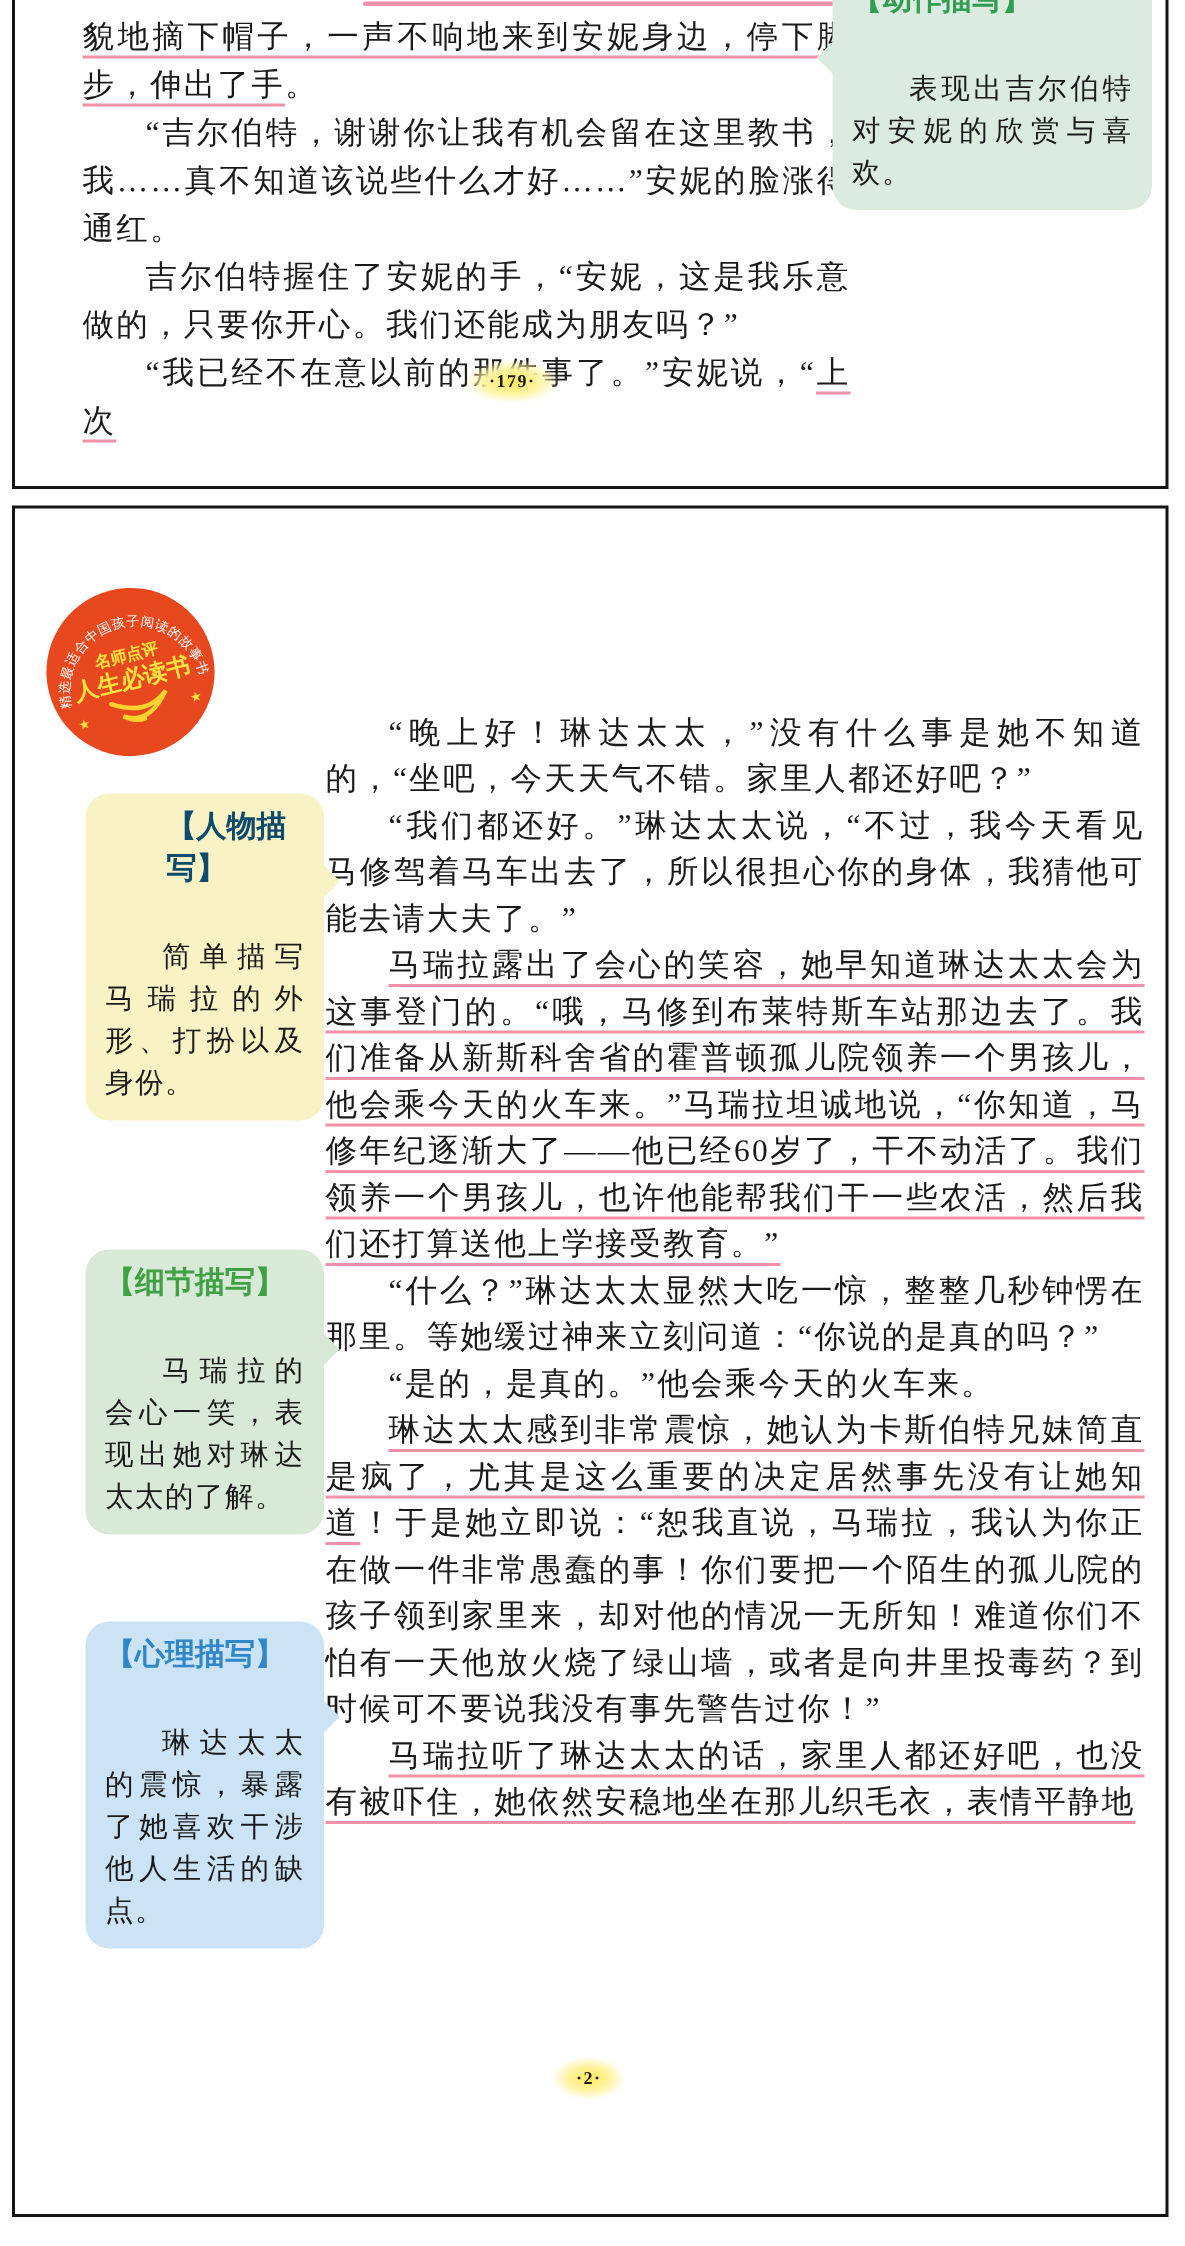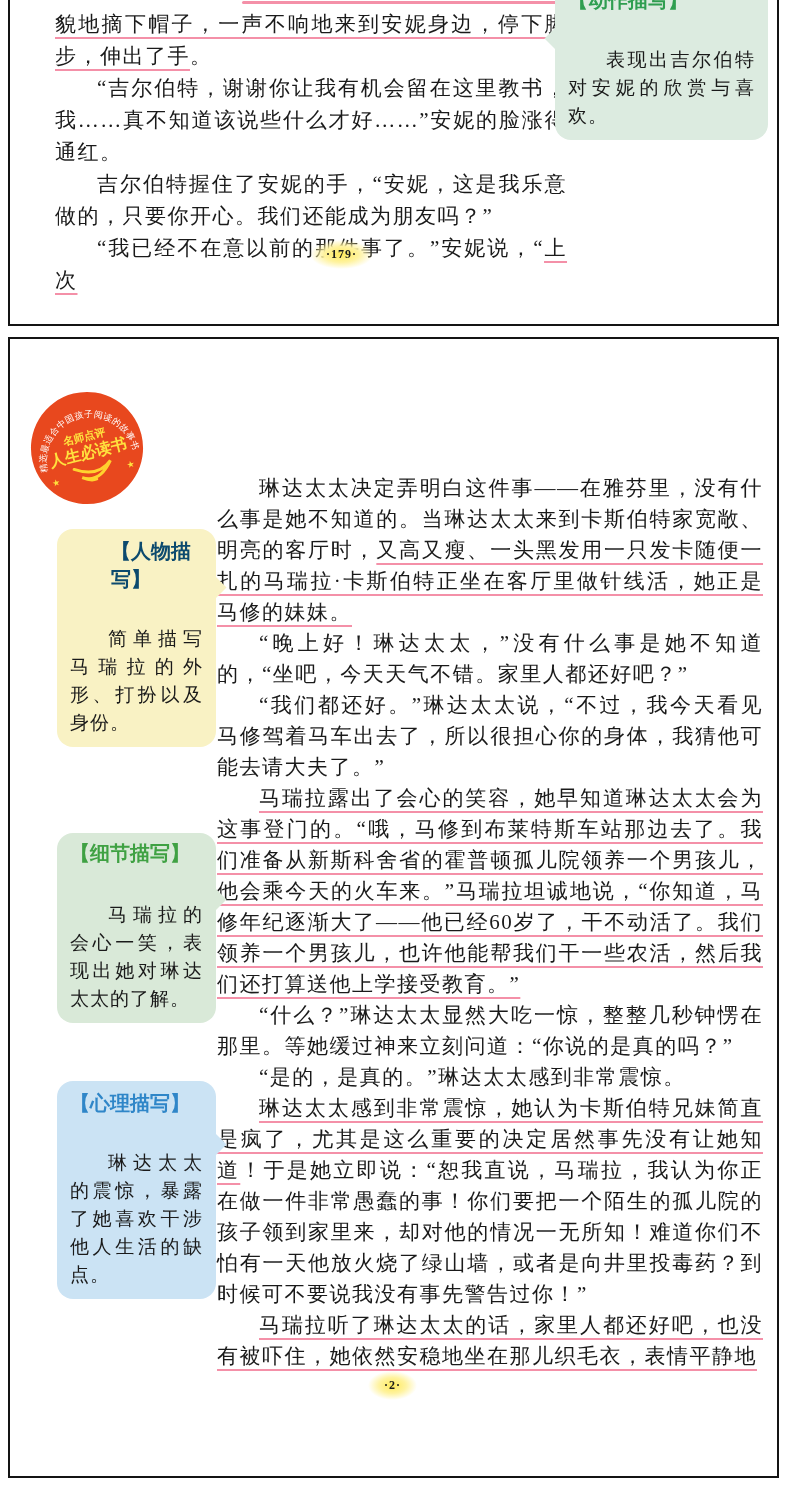--- a/index.html
+++ b/index.html
@@ -26,21 +26,21 @@
 
   #action-box{left:545px;top:10px;width:213px;background:#dcebe0;}
   #action-box .btitle{color:#2f9e50;}
   #action-box .tail{left:-7px;top:52px;background:#dcebe0;}
 
   #character-box{left:47px;top:190px;width:159px;background:#f9f2c4;}
   #character-box .btitle{color:#0c4a6e;margin-left:41px;}
   #character-box .tail{right:-7px;top:50px;background:#f9f2c4;}
 
   #detail-box{left:47px;top:494px;width:159px;background:#d9e9d8;}
-  #detail-box .btitle{color:#3fa143;font-family:Liberation Mono, monospace;}
+  #detail-box .btitle{color:#3fa143;}
   #detail-box .tail{right:-7px;top:58px;background:#d9e9d8;}
 
   #psych-box{left:47px;top:742px;width:159px;background:#cbe3f4;}
   #psych-box .btitle{color:#2f86c8;}
   #psych-box .tail{right:-7px;top:55px;background:#cbe3f4;}
 
   .pagenum{position:absolute;font-size:12px;letter-spacing:1px;text-align:left;padding:7px 16px;
            background:radial-gradient(closest-side,#ffe95a 0%,#fff3a0 55%,rgba(255,243,160,0) 100%);font-weight:bold;}
   #pagenum-top{left:300px;top:272px;}
   #pagenum-main{left:358px;top:1032px;}
@@ -82,26 +82,25 @@
         <textPath href="#arcTop" startOffset="50%" text-anchor="middle">精选最适合中国孩子阅读的故事书</textPath>
       </text>
       <text x="60" y="52" text-anchor="middle" font-size="11" font-weight="bold" fill="#ffe23e">名师点评</text>
       <text x="60" y="70" text-anchor="middle" font-size="16" font-weight="bold" fill="#ffe23e">人生必读书</text>
       <path d="M 42 78 q 22 14 38 0 q -16 20 -32 10 q 8 6 14 5" fill="none" stroke="#ffd22e" stroke-width="3" stroke-linecap="round"></path>
       <text x="17" y="90" font-size="9" fill="#ffe23e">★</text>
       <text x="95" y="90" font-size="9" fill="#ffe23e">★</text>
     </svg>
 
     <div class="bodytext" id="maintext">
-        <p class="para"><span>琳达太太决定弄明白这件事——在雅芬里，没有什么事是她不知道的。当琳达太太来到卡斯伯特家宽敞、明亮的客厅时，</span><span class="u">又高又瘦、一头黑发用一只发卡随便一扎的马瑞拉·卡斯伯特正坐在客厅里做针线活，她正是马修的妹妹。</span></p>
         <p class="para"><span>“晚上好！琳达太太，”没有什么事是她不知道的，“坐吧，今天天气不错。家里人都还好吧？”</span></p>
         <p class="para"><span>“我们都还好。”琳达太太说，“不过，我今天看见马修驾着马车出去了，所以很担心你的身体，我猜他可能去请大夫了。”</span></p>
         <p class="para"><span class="u">马瑞拉露出了会心的笑容，她早知道琳达太太会为这事登门的。“哦，马修到布莱特斯车站那边去了。我们准备从新斯科舍省的霍普顿孤儿院领养一个男孩儿，他会乘今天的火车来。”马瑞拉坦诚地说，“你知道，马修年纪逐渐大了——他已经60岁了，干不动活了。我们领养一个男孩儿，也许他能帮我们干一些农活，然后我们还打算送他上学接受教育。”</span></p>
         <p class="para"><span>“什么？”琳达太太显然大吃一惊，整整几秒钟愣在那里。等她缓过神来立刻问道：“你说的是真的吗？”</span></p>
-        <p class="para"><span>“是的，是真的。”琳达太太感到非常震惊。</span></p>
+        <p class="para"><span>“是的，是真的。”他会乘今天的火车来。</span></p>
         <p class="para"><span class="u">琳达太太感到非常震惊，她认为卡斯伯特兄妹简直是疯了，尤其是这么重要的决定居然事先没有让她知道</span><span>！于是她立即说：“恕我直说，马瑞拉，我认为你正在做一件非常愚蠢的事！你们要把一个陌生的孤儿院的孩子领到家里来，却对他的情况一无所知！难道你们不怕有一天他放火烧了绿山墙，或者是向井里投毒药？到时候可不要说我没有事先警告过你！”</span></p>
         <p class="para"><span class="u">马瑞拉听了琳达太太的话，家里人都还好吧，也没有被吓住，她依然安稳地坐在那儿织毛衣，表情平静地</span></p>
       </div>
 
     <div class="bubble" id="character-box">
       <div class="tail"></div>
       <div class="btitle">【人物描写】</div>
       <div class="bbody">简单描写马瑞拉的外形、打扮以及身份。</div>
     </div>
 

